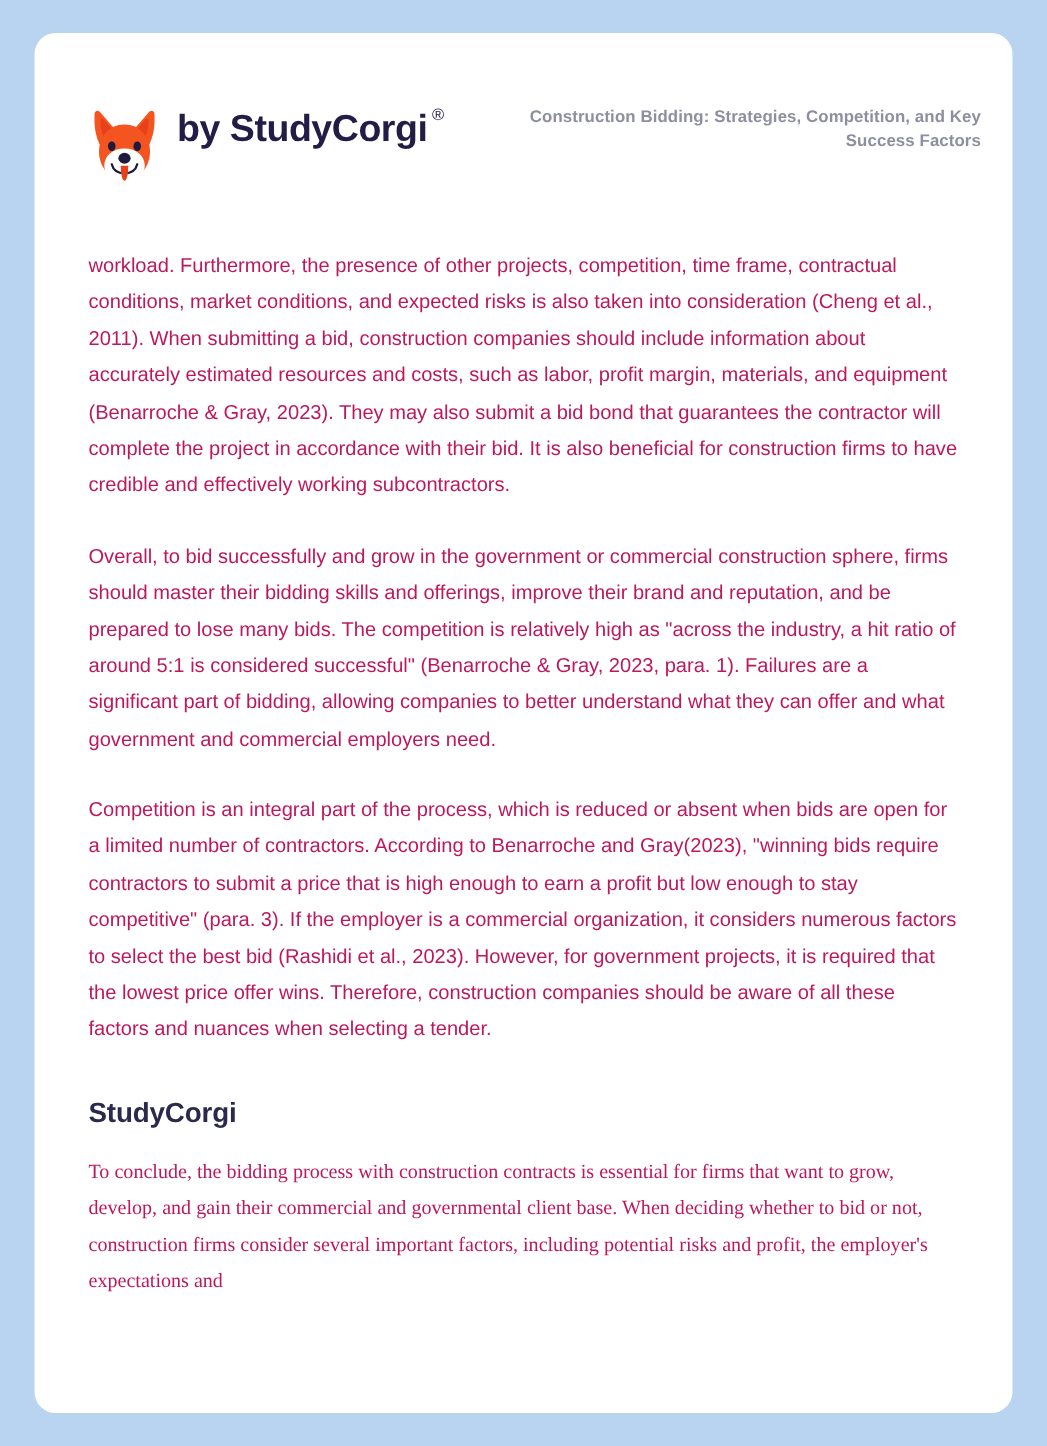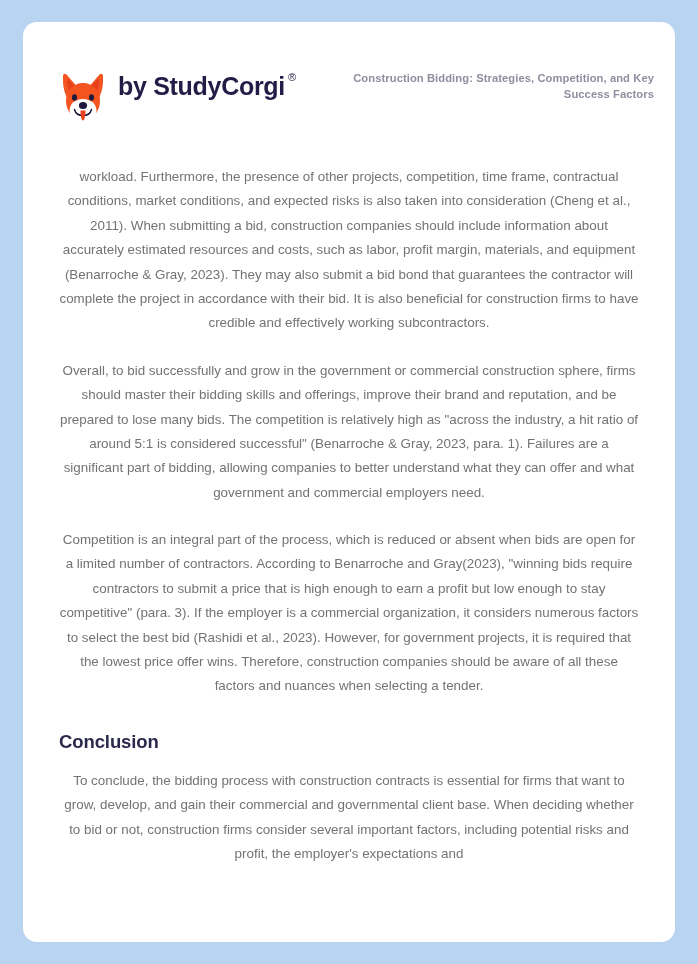--- a/index.html
+++ b/index.html
@@ -85,26 +85,27 @@
   }
   
   .doc-body {
     padding: 0 36px;
     box-sizing: border-box;
     margin-top: 43px;
   }
   .doc-body p {
     font-size: 13.4px;
     line-height: 1.82;
-    color: #737373;
+    color: #be185d;
     margin: 0 0 23px 0;
-    text-align: center;
+    text-align: left;
   }
   .doc-body p:last-child {
     margin-bottom: 0;
+    font-family: Liberation Serif, serif;
   }
   .section-heading {
     font-size: 18.5px;
     font-weight: bold;
     color: #2b2a4c;
     margin: 32px 0 16px 0;
     letter-spacing: -0.1px;
   }
 </style>
 </head>
@@ -144,17 +145,17 @@
     <div class="header-meta">
       <div class="header-title">Construction Bidding: Strategies, Competition, and Key Success Factors</div>
     </div>
 
   </div>
 
   <div class="doc-body">
     <p>workload. Furthermore, the presence of other projects, competition, time frame, contractual conditions, market conditions, and expected risks is also taken into consideration (Cheng et al., 2011). When submitting a bid, construction companies should include information about accurately estimated resources and costs, such as labor, profit margin, materials, and equipment (Benarroche &amp; Gray, 2023). They may also submit a bid bond that guarantees the contractor will complete the project in accordance with their bid. It is also beneficial for construction firms to have credible and effectively working subcontractors.</p>
     <p>Overall, to bid successfully and grow in the government or commercial construction sphere, firms should master their bidding skills and offerings, improve their brand and reputation, and be prepared to lose many bids. The competition is relatively high as "across the industry, a hit ratio of around 5:1 is considered successful" (Benarroche &amp; Gray, 2023, para. 1). Failures are a significant part of bidding, allowing companies to better understand what they can offer and what government and commercial employers need.</p>
     <p>Competition is an integral part of the process, which is reduced or absent when bids are open for a limited number of contractors. According to Benarroche and Gray(2023), "winning bids require contractors to submit a price that is high enough to earn a profit but low enough to stay competitive" (para. 3). If the employer is a commercial organization, it considers numerous factors to select the best bid (Rashidi et al., 2023). However, for government projects, it is required that the lowest price offer wins. Therefore, construction companies should be aware of all these factors and nuances when selecting a tender.</p>
-    <h2 class="section-heading">Conclusion</h2>
+    <h2 class="section-heading">StudyCorgi</h2>
     <p>To conclude, the bidding process with construction contracts is essential for firms that want to grow, develop, and gain their commercial and governmental client base. When deciding whether to bid or not, construction firms consider several important factors, including potential risks and profit, the employer's expectations and</p>
   </div>
 
 </div>
 
 </body></html>

